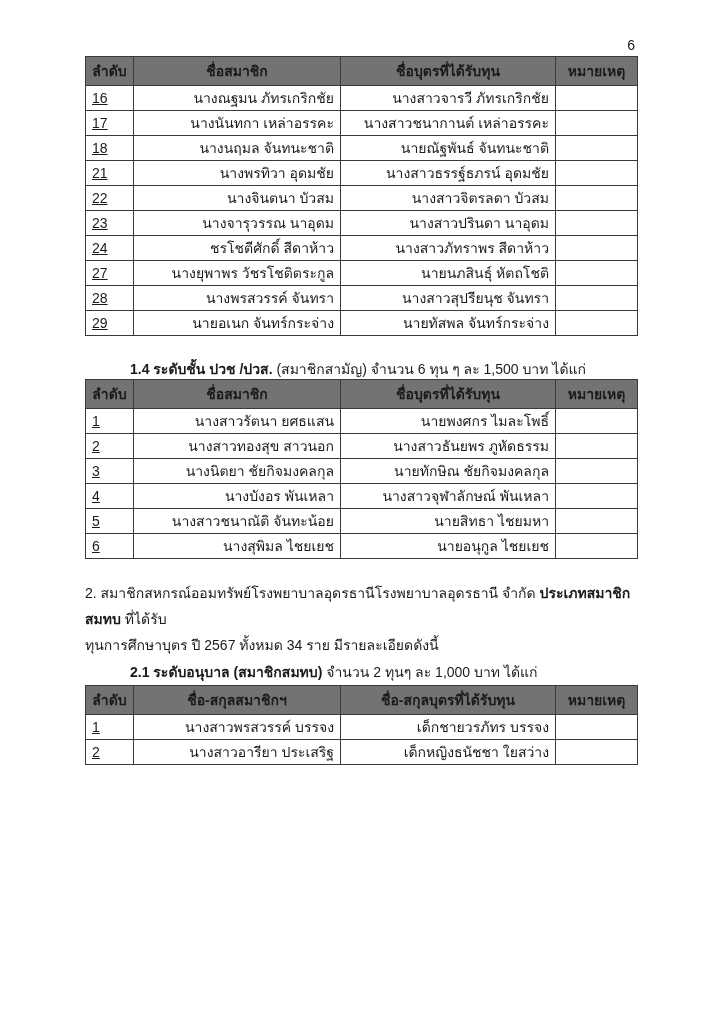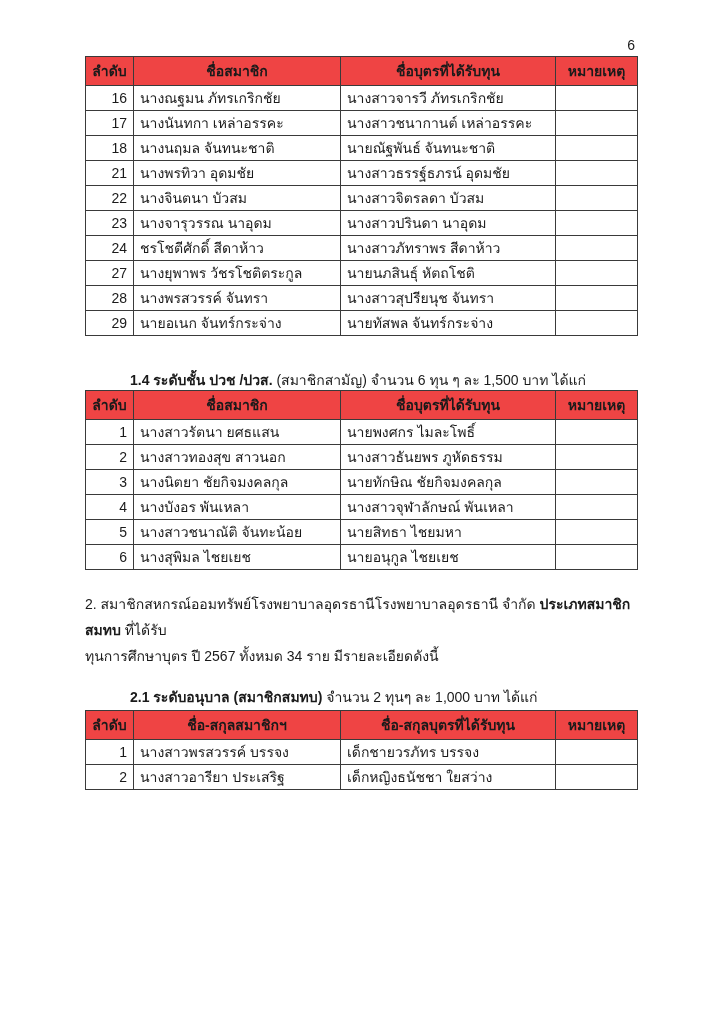--- a/index.html
+++ b/index.html
@@ -32,41 +32,41 @@
   table.doc-table td{
     border:1px solid #3a3a3a;
     height:24px;
     padding:0 6px;
     font-size:14px;
     line-height:1.15;
     overflow:hidden;
     white-space:nowrap;
   }
   table.doc-table th{
-    background:#ef4444;
+    background:#737373;
     font-weight:bold;
     padding:2px 4px;
   }
-  td.col-no{text-align:right;}
-  td.col-member,td.col-child{text-align:left;}
+  td.col-no{text-align:left;text-decoration:underline;}
+  td.col-member,td.col-child{text-align:right;}
   td.col-note{}
   .tbl-1{margin-top:29px;}
   .heading-line{
     margin:0;
     padding-left:45px;
     line-height:20px;
   }
-  .heading-1-4{margin-top:34px;}
+  .heading-1-4{margin-top:23px;}
   .tbl-2{margin-top:14px;}
   .para{
     margin:0;
     line-height:26px;
   }
   .para-2{margin-top:21px;}
-  .heading-2-1{margin-top:15px;line-height:26px;}
+  .heading-2-1{margin-top:1px;line-height:26px;}
   .tbl-3{margin-top:11px;}
   b{font-weight:bold;}
 </style>
 </head>
 <body>
 
 <div class="page">
 
   <div class="page-number">6</div>
 

